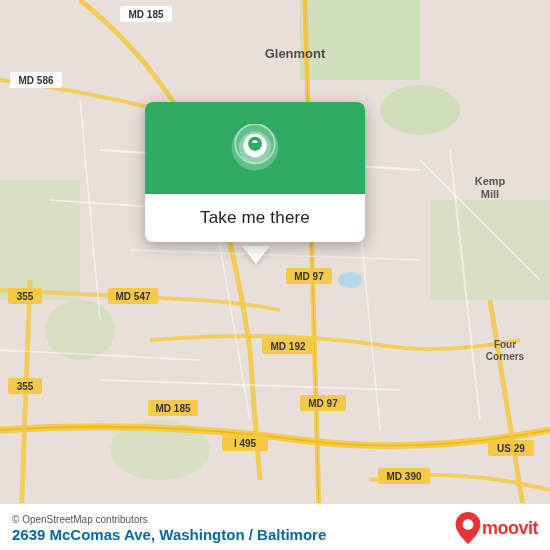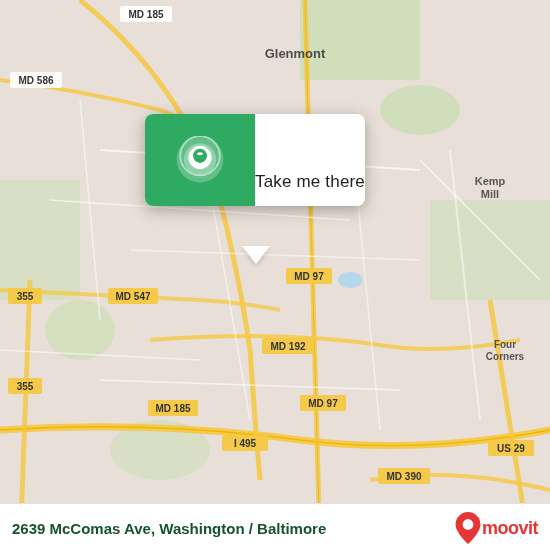--- a/index.html
+++ b/index.html
@@ -32,28 +32,28 @@
     .map-svg {
       position: absolute;
       top: 0; left: 0;
       width: 100%;
       height: 100%;
     }
 
     
     #popup-card {
       position: absolute;
-      top: 114px;
+      top: 102px;
       left: 145px;
       width: 220px;
       background: white;
       border-radius: 8px;
       box-shadow: 0 4px 16px rgba(0,0,0,0.3);
       display: flex;
-      flex-direction: row;
+      flex-direction: column;
       align-items: flex-end;
       overflow: hidden;
       z-index: 10;
     }
 
     #popup-icon-area {
       background-color: #2eaa62;
       width: 100%;
       display: flex;
       justify-content: center;
@@ -114,21 +114,21 @@
     }
 
     #attribution {
       font-size: 10px;
       color: #555;
     }
 
     #address-line {
       font-size: 15px;
       font-weight: 600;
-      color: #14532d;
+      color: #0369a1;
       margin-top: 1px;
     }
 
     #moovit-logo {
       display: flex;
       align-items: center;
     }
 
     .moovit-pin {
       width: 28px;
@@ -253,20 +253,21 @@
         <circle cx="26" cy="22" r="22" fill="none" stroke="white" stroke-width="2" opacity="0.5"></circle>
       </svg>
     </div>
     <button id="popup-button">Take me there</button>
   </div>
 
   <div id="popup-tail"></div>
 
   <div id="bottom-bar">
     <div id="bottom-left">
+      <span id="attribution">© OpenStreetMap contributors</span>
       <span id="address-line">2639 McComas Ave, Washington / Baltimore</span>
     </div>
     <div id="moovit-logo">
 
       <svg class="moovit-pin" viewBox="0 0 28 36" fill="none" xmlns="http://www.w3.org/2000/svg">
         <path d="M14 0C6.27 0 0 6.27 0 14c0 9.5 14 22 14 22S28 23.5 28 14C28 6.27 21.73 0 14 0z" fill="#e63535"></path>
         <circle cx="14" cy="14" r="6" fill="white"></circle>
       </svg>
       <span class="moovit-text">moovit</span>
     </div>

